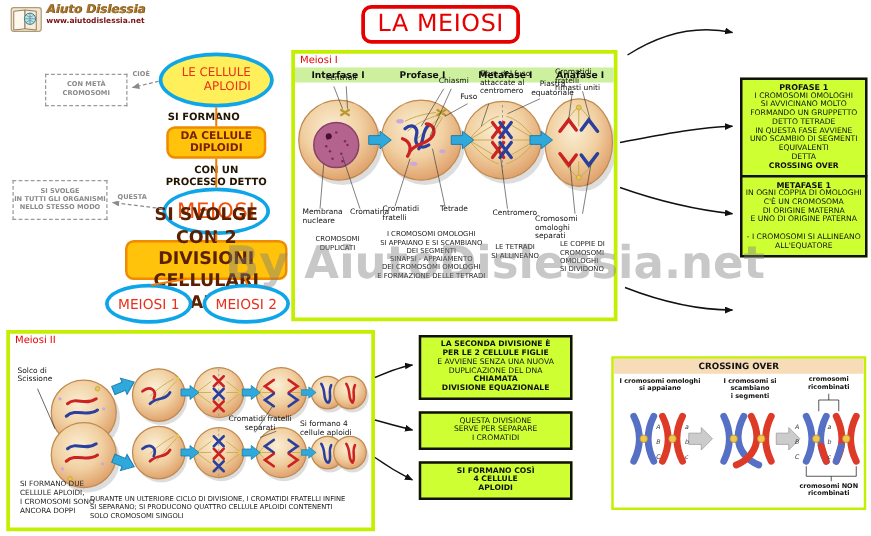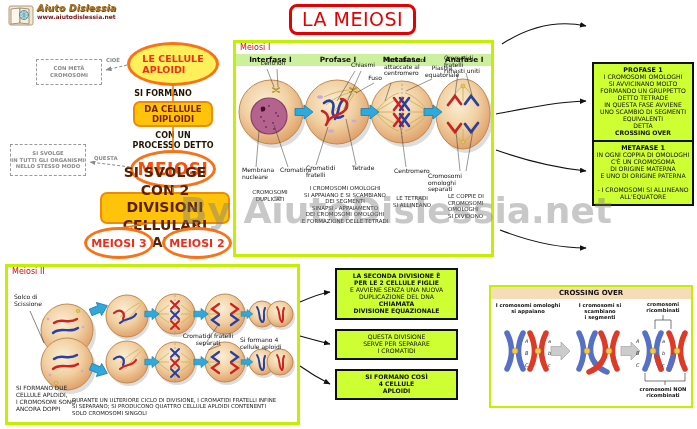--- a/index.html
+++ b/index.html
@@ -14,22 +14,22 @@
   .logo{left:8px;top:3px;display:flex;gap:3px;align-items:flex-start;z-index:3}
   .brand{font-size:9.5px;font-weight:bold;font-style:italic;color:#a9752c;
          text-shadow:0.6px 0.6px 0 #6e4c14;line-height:1.1}
   .brandurl{font-size:6px;font-weight:bold;color:#7a1010}
 
   
   .title-box{left:289px;top:4px;padding:1px 10px 2px;border:3px solid #e60000;border-radius:8px;
              color:#e60000;font-weight:normal;font-size:19px;background:#fff;z-index:3;letter-spacing:.5px}
 
   
-  .oval{border:3px solid #f97316;border-radius:50%;display:flex;align-items:center;justify-content:center;
-        text-align:left;font-weight:bold;background:#fff;box-sizing:border-box;z-index:3}
+  .oval{border:3px solid #0ea5e9;border-radius:50%;display:flex;align-items:center;justify-content:center;
+        text-align:right;font-weight:normal;background:#fff;box-sizing:border-box;z-index:3}
   .obox{background:#ffc30b;border:2.5px solid #f08a00;border-radius:7px;display:flex;align-items:center;
         justify-content:center;text-align:center;font-weight:bold;box-sizing:border-box;z-index:3}
   .dashbox{border:1.5px dashed #9a9a9a;color:#8a8a8a;font-size:5.3px;font-weight:bold;text-align:center;
            display:flex;align-items:center;justify-content:center;box-sizing:border-box;background:#fff;z-index:3;line-height:1.25}
   .conn{font-size:8px;font-weight:bold;color:#221400;text-align:center;background:#fff;z-index:3;line-height:1.2}
   .tinylbl{font-size:5.3px;color:#8a8a8a;font-weight:bold;background:#fff;z-index:5}
 
   
   .panel{background:#fff;border:3px solid #c3f000;box-sizing:border-box;z-index:2}
   .ptitle{color:#e60000;font-weight:normal;font-size:8px;position:absolute;left:4px;top:0px}
@@ -129,21 +129,21 @@
   <div class="abs obox pre" style="left:133px;top:101px;width:80px;height:26px;font-size:8.5px;color:#7b2000">DA CELLULE
 DIPLOIDI</div>
   <div class="abs oval" style="left:130px;top:150px;width:86px;height:38px;font-size:17px;color:#f4510c;letter-spacing:.5px">MEIOSI</div>
   <div class="abs dashbox pre" style="left:10px;top:144px;width:76px;height:32px">SI SVOLGE
 IN TUTTI GLI ORGANISMI
 NELLO STESSO MODO</div>
   <div class="abs tinylbl" style="left:94px;top:155px">QUESTA</div>
   <div class="abs obox pre" style="left:100px;top:192px;width:130px;height:32px;font-size:14px;color:#5b2000;line-height:1.25">SI SVOLGE
 CON 2 DIVISIONI CELLULARI
 CHIAMATE</div>
-  <div class="abs oval" style="left:84px;top:227px;width:70px;height:32px;font-size:11px;color:#e8301a">MEIOSI 3</div>
+  <div class="abs oval" style="left:84px;top:227px;width:70px;height:32px;font-size:11px;color:#e8301a">MEIOSI 1</div>
   <div class="abs oval" style="left:162px;top:227px;width:70px;height:32px;font-size:11px;color:#e8301a">MEIOSI 2</div>
 
   <div class="abs panel" style="left:233px;top:40px;width:261px;height:217px">
     <div class="ptitle">Meiosi I</div>
     <div class="phead">
       <span style="width:27%">Interfase I</span>
       <span style="width:26%">Profase  I</span>
       <span style="width:26%">Metafase  I</span>
       <span style="width:21%">Anafase  I</span>
     </div>

